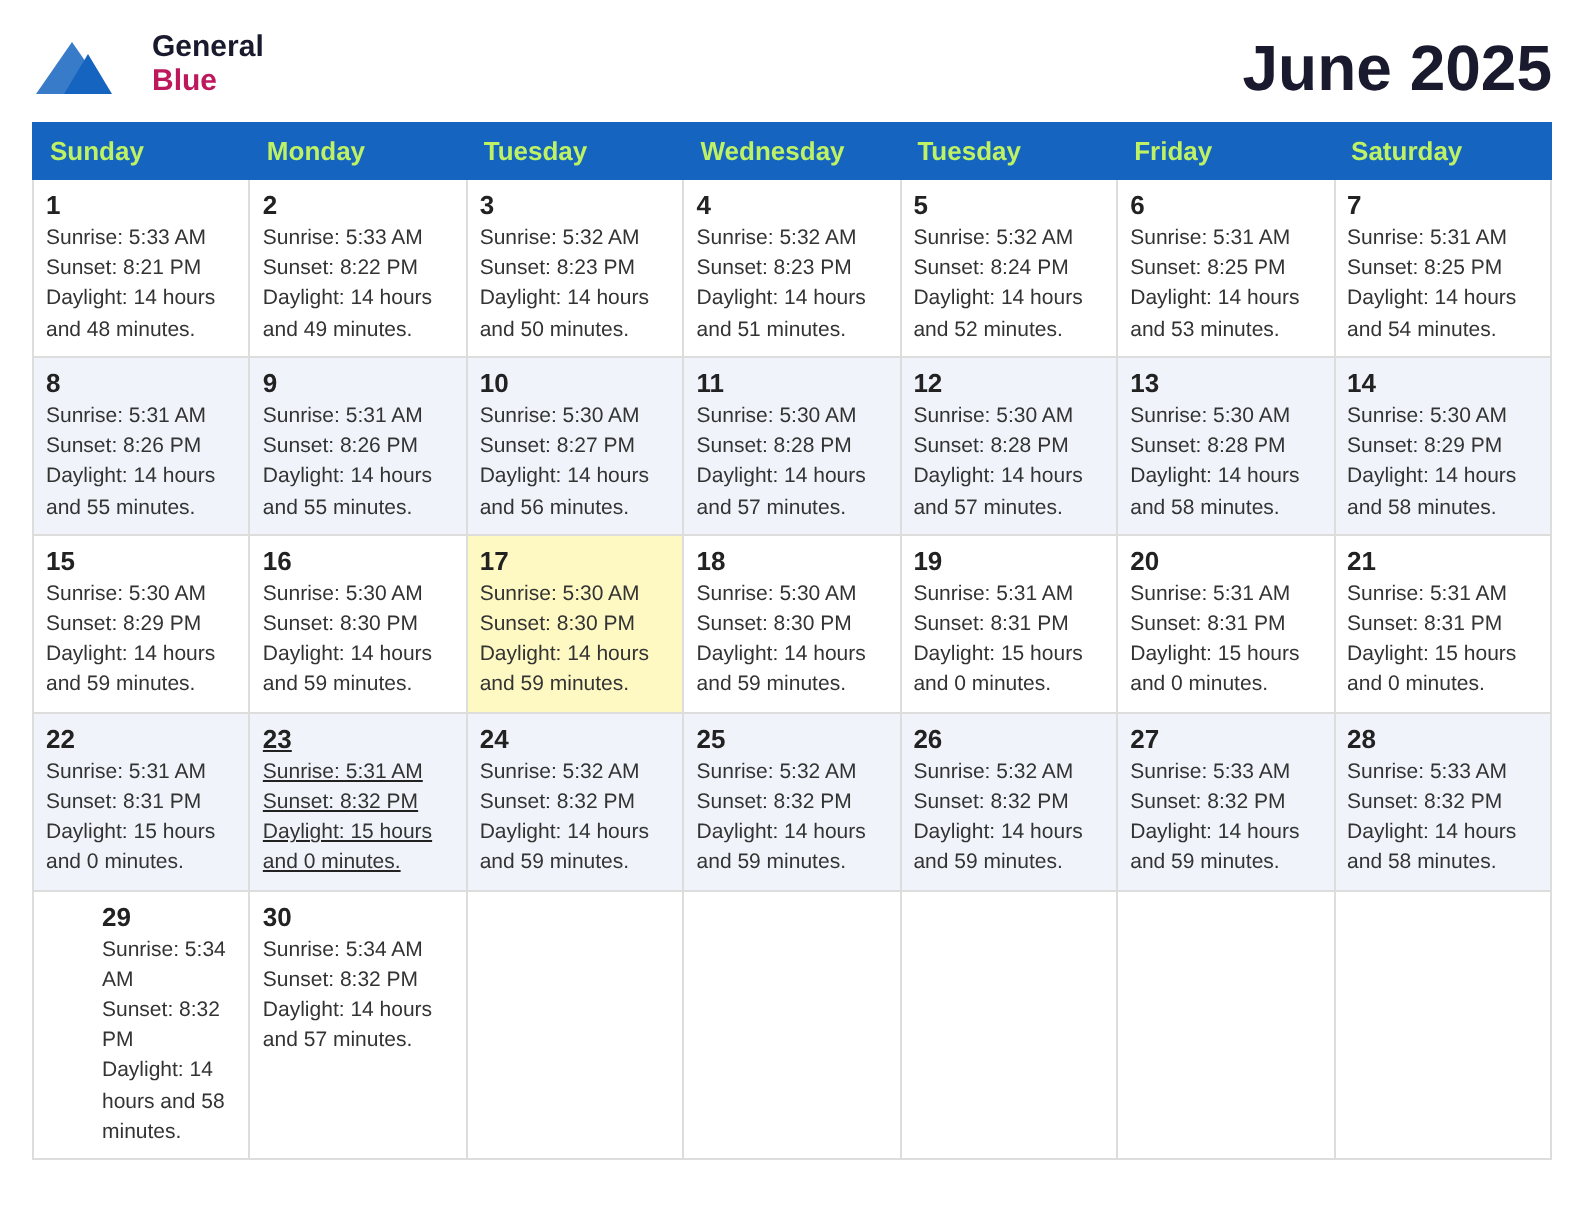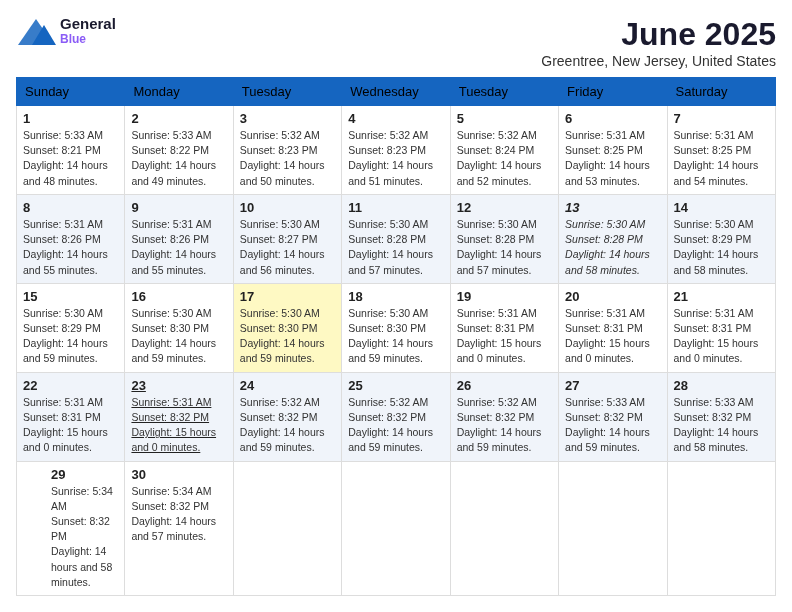--- a/index.html
+++ b/index.html
@@ -22,44 +22,43 @@
       align-items: flex-start;
     }
     .logo-icon {
       width: 40px;
       height: 28px;
       position: relative;
     }
     .logo-wrapper {
       display: flex;
       align-items: center;
-      gap: 4px;
+      gap: 20px;
     }
     .title-section {
-      text-align: right;
     }
     .month-title {
       font-size: 32px;
       font-weight: bold;
       color: #1a1a2e;
     }
     .location-title {
       font-size: 14px;
       color: #333;
     }
     .calendar-table {
       width: 100%;
       border-collapse: collapse;
       border: 1px solid #ccc;
     }
     .calendar-table th {
       background-color: #1565c0;
-      color: #000000;
+      color: #bef264;
       font-size: 13px;
-      font-weight: normal;
+      font-weight: bold;
       padding: 6px 8px;
       text-align: left;
       border: 1px solid #1565c0;
     }
     .calendar-table td {
       vertical-align: top;
       padding: 5px 6px;
       font-size: 10.5px;
       color: #222;
       border: 1px solid #ddd;
@@ -87,26 +86,25 @@
 <div class="header">
   <div class="logo-wrapper">
     <div class="logo-icon">
       <svg width="40" height="32" viewBox="0 0 40 32">
         <polygon points="20,2 38,28 2,28" fill="#1565c0" opacity="0.85"></polygon>
         <polygon points="28,8 40,28 16,28" fill="#1565c0"></polygon>
       </svg>
     </div>
     <div class="logo">
       <span style="font-size:15px;font-weight:bold;color:#1a1a2e;line-height:1.1;">General</span>
-      <span style="font-size:12px;font-weight:bold;color:#8b5cf6;line-height:1.1;">Blue</span>
+      <span style="font-size:15px;font-weight:bold;color:#be185d;line-height:1.1;">Blue</span>
     </div>
   </div>
   <div class="title-section">
     <div class="month-title">June 2025</div>
-    <div class="location-title">Greentree, New Jersey, United States</div>
   </div>
 </div>
 
 <table class="calendar-table">
   <thead>
     <tr>
       <th>Sunday</th>
       <th>Monday</th>
       <th>Tuesday</th>
       <th>Wednesday</th>
@@ -208,21 +206,21 @@
         </div>
       </td>
         <td style="background: rgb(240, 244, 250);">
         <span class="day-number">12</span>
         <div class="day-info">
           Sunrise: 5:30 AM<br>
           Sunset: 8:28 PM<br>
           Daylight: 14 hours and 57 minutes.
         </div>
       </td>
-        <td style="background: rgb(240, 244, 250); font-style: italic;">
+        <td style="background: rgb(240, 244, 250);">
         <span class="day-number">13</span>
         <div class="day-info">
           Sunrise: 5:30 AM<br>
           Sunset: 8:28 PM<br>
           Daylight: 14 hours and 58 minutes.
         </div>
       </td>
         <td style="background: rgb(240, 244, 250);">
         <span class="day-number">14</span>
         <div class="day-info">

